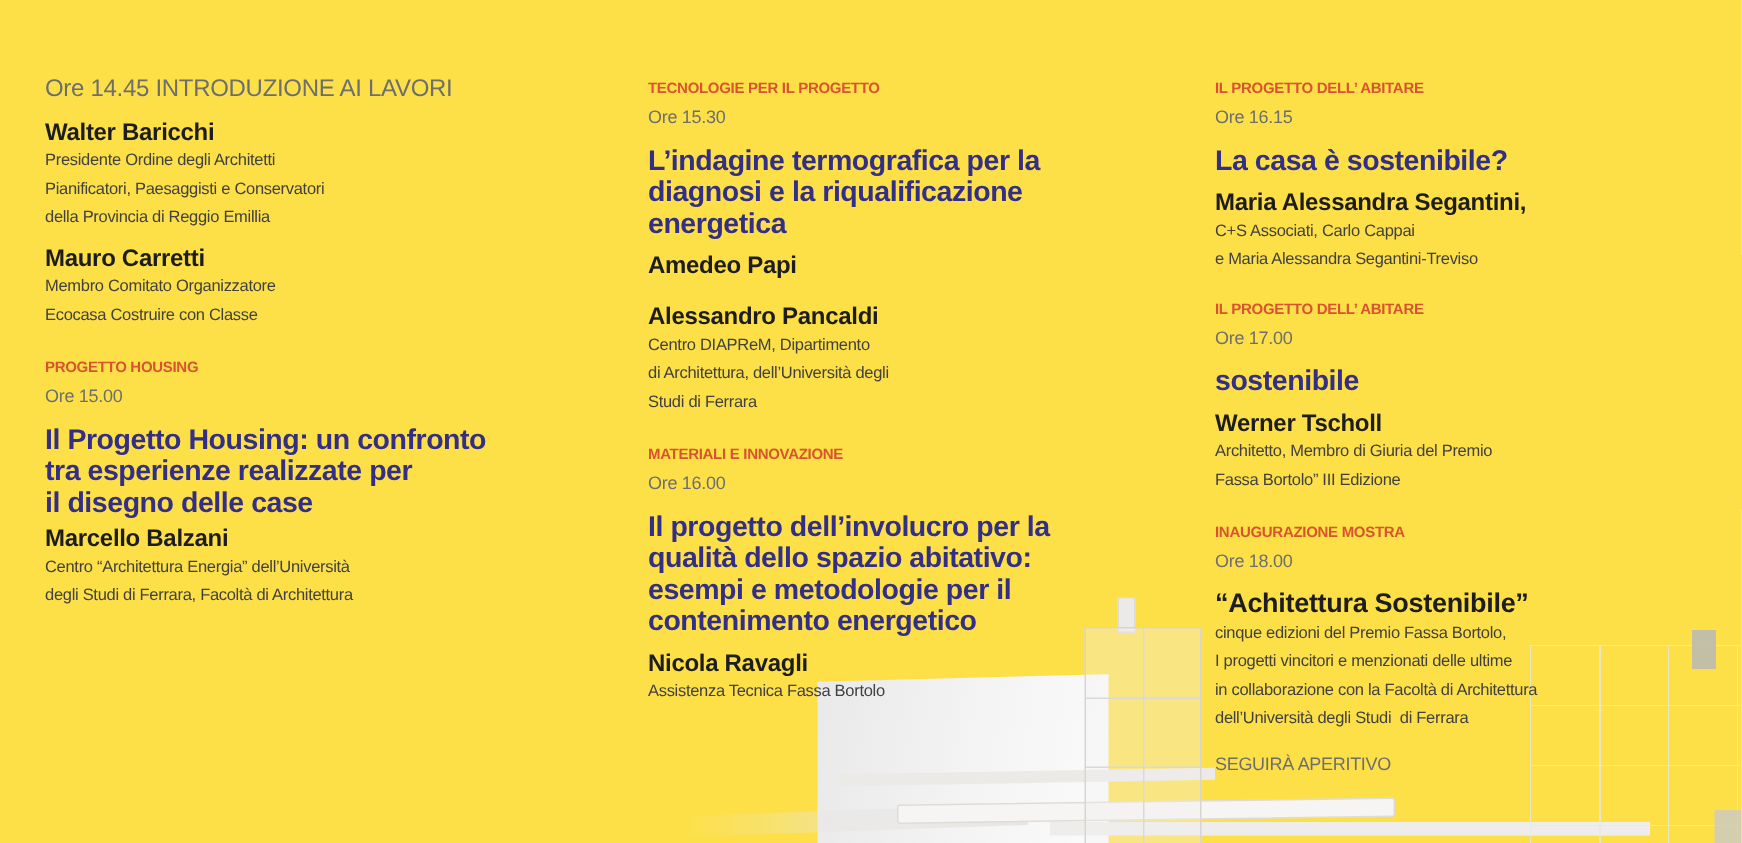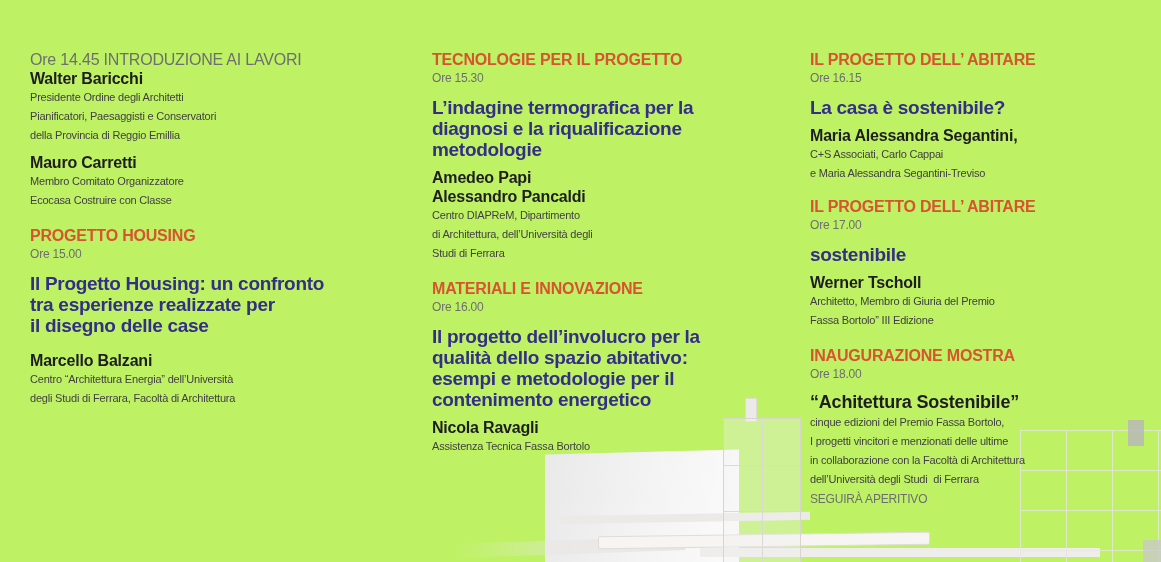--- a/index.html
+++ b/index.html
@@ -4,61 +4,61 @@
 <style>
   html,body{margin:0;padding:0;}
   body{
     font-family:"Liberation Sans", sans-serif;
     background:#ffffff;
   }
   .page{
     position:relative;
     width:1161px;
     height:562px;
-    background:#bef264;
+    background:#fde047;
     overflow:hidden;
   }
   
   .col{
     position:absolute;
     top:50px;
     z-index:2;
     letter-spacing:-0.2px;
   }
   .col-left{left:30px;width:345px;}
   .col-mid{left:432px;width:315px;}
   .col-right{left:810px;width:365px;}
 
   .intro{
     font-size:16px;line-height:19px;color:#6d6e70;white-space:pre;
   }
   .kicker{
-    font-size:16px;line-height:19px;font-weight:bold;color:#d8532f;white-space:pre;
+    font-size:10px;line-height:19px;font-weight:bold;color:#d8532f;white-space:pre;
   }
   .time{
     font-size:12px;line-height:19px;color:#6d6e70;white-space:pre;
   }
   .title{
     font-size:19px;line-height:21px;font-weight:bold;color:#332e87;
     letter-spacing:-0.3px;margin-top:9px;
   }
   .title div{white-space:pre;}
   .name{
-    font-size:16px;line-height:19px;font-weight:bold;color:#1d1d1f;white-space:pre;
+    font-size:16px;line-height:19px;font-weight:bold;color:#1d1d1f;white-space:pre;margin-top:15px;
   }
   .body-line{
     font-size:11px;line-height:19px;color:#414042;white-space:pre;
   }
   .exhibit-title{
     font-size:18px;line-height:21px;font-weight:bold;color:#1d1d1f;white-space:pre;
   }
   .footer-note{
     font-size:12px;line-height:20px;color:#6d6e70;white-space:pre;
   }
-  .mt4{margin-top:15px;} .mt8{margin-top:8px;} .mt10{}
+  .mt4{margin-top:4px;} .mt8{margin-top:8px;} .mt10{margin-top:10px;}
   .mt14{margin-top:14px;} .mt16{margin-top:16px;}
 
   
   .model{
     position:absolute;inset:0;z-index:1;pointer-events:none;
   }
   .model *{position:absolute;}
   .m-panel{
     left:545px;top:452px;width:194px;height:115px;
     background:linear-gradient(100deg,#e9e9ea 0%,#f4f4f4 55%,#fbfbfb 100%);
@@ -150,21 +150,21 @@
     <div class="body-line">Centro “Architettura Energia” dell’Università</div>
     <div class="body-line">degli Studi di Ferrara, Facoltà di Architettura</div>
   </div>
 
   <div class="col col-mid">
     <div class="kicker">TECNOLOGIE PER IL PROGETTO</div>
     <div class="time">Ore 15.30</div>
     <div class="title">
       <div>L’indagine termografica per la</div>
       <div>diagnosi e la riqualificazione</div>
-      <div>metodologie</div>
+      <div>energetica</div>
     </div>
     <div class="name mt8">Amedeo Papi</div>
     <div class="name">Alessandro Pancaldi</div>
     <div class="body-line">Centro DIAPReM, Dipartimento</div>
     <div class="body-line">di Architettura, dell’Università degli</div>
     <div class="body-line">Studi di Ferrara</div>
 
     <div class="kicker mt16">MATERIALI E INNOVAZIONE</div>
     <div class="time">Ore 16.00</div>
     <div class="title">

